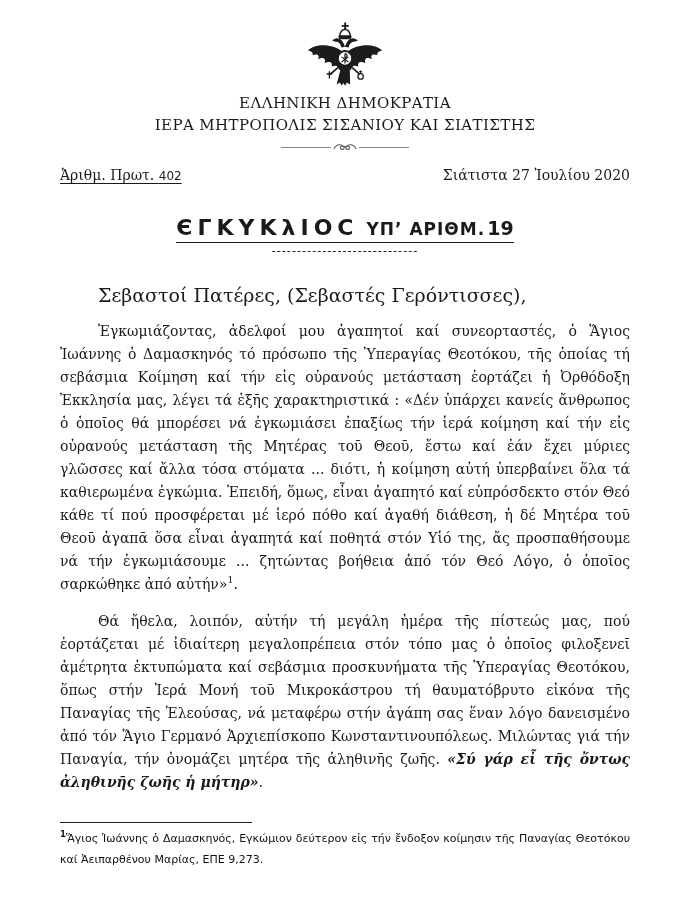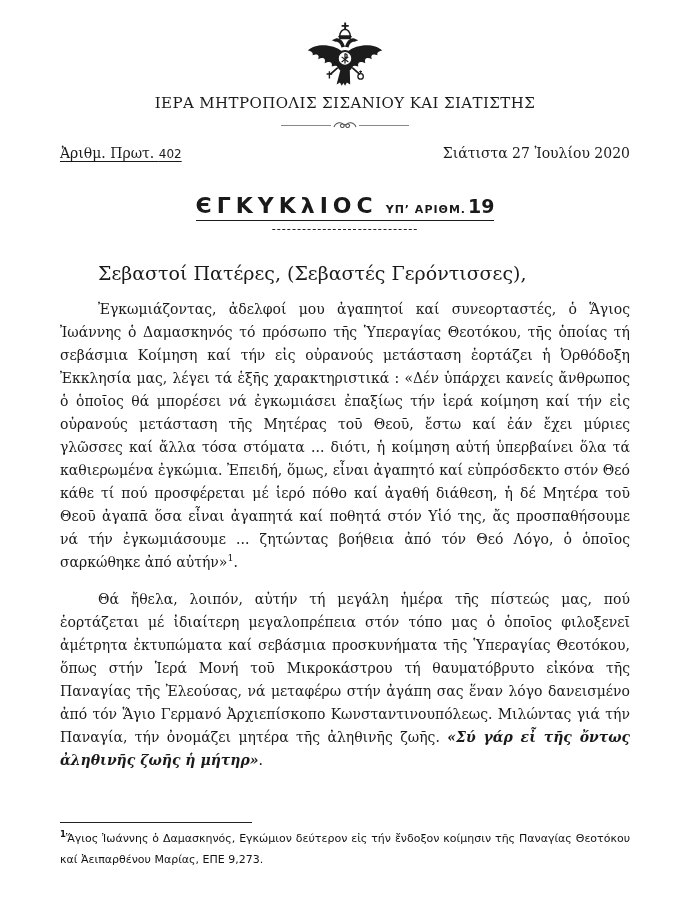--- a/index.html
+++ b/index.html
@@ -45,21 +45,21 @@
   .title-block { text-align: center; margin-top: 32px; }
   .title-inner {
     display: inline-block;
     border-bottom: 1.6px solid #1a1a1a;
     padding-bottom: 2px;
     font-weight: bold;
     font-family: "DejaVu Sans", sans-serif;
     white-space: nowrap;
   }
   .title-word { font-size: 22px; letter-spacing: 5px; }
-  .title-sub  { font-size: 11px; letter-spacing: 1px; margin-left: 8px; }
+  .title-sub  { font-size: 17px; letter-spacing: 1px; margin-left: 8px; }
   .title-number { font-size: 19px; margin-left: 2px; }
 
   
   .addressee { text-align: center; margin-top: 14px; font-size: 15px; line-height: 1.75; }
   .addressee-dashes {
     text-align: center;
     font-size: 12px;
     letter-spacing: 1px;
     color: #222;
     margin-top: 1px;
@@ -138,20 +138,21 @@
         </g>
 
         <circle cx="50" cy="45.5" r="8.6" fill="#ffffff" stroke="#1c1c1c" stroke-width="1.5"></circle>
         <g stroke="#1c1c1c" fill="none">
           <path d="M50,39.5 v12.5" stroke-width="1.6"></path>
           <path d="M50,39.8 c3.6,0 3.6,4.8 0,4.8" stroke-width="1.5"></path>
           <path d="M45.8,43.6 l8.4,6.4 M54.2,43.6 l-8.4,6.4" stroke-width="1.4"></path>
         </g>
       </svg>
     </div>
+    <div class="header-line">ΕΛΛΗΝΙΚΗ ΔΗΜΟΚΡΑΤΙΑ</div>
     <div class="header-line">ΙΕΡΑ ΜΗΤΡΟΠΟΛΙΣ ΣΙΣΑΝΙΟΥ ΚΑΙ ΣΙΑΤΙΣΤΗΣ</div>
     <div class="ornament-wrap">
       <svg width="132" height="12" viewBox="0 0 132 12" aria-hidden="true">
         <line x1="2" y1="6.5" x2="52" y2="6.5" stroke="#888" stroke-width="1"></line>
         <line x1="80" y1="6.5" x2="130" y2="6.5" stroke="#888" stroke-width="1"></line>
         <path d="M55,8 C57,3 63,2.5 65,6 C66,8.5 62.5,9.5 61.5,7.2 C60.8,5.4 63.5,4 66,6" stroke="#555" fill="none" stroke-width="1.1"></path>
         <path d="M77,8 C75,3 69,2.5 67,6 C66,8.5 69.5,9.5 70.5,7.2 C71.2,5.4 68.5,4 66,6" stroke="#555" fill="none" stroke-width="1.1"></path>
       </svg>
     </div>
   </div>

